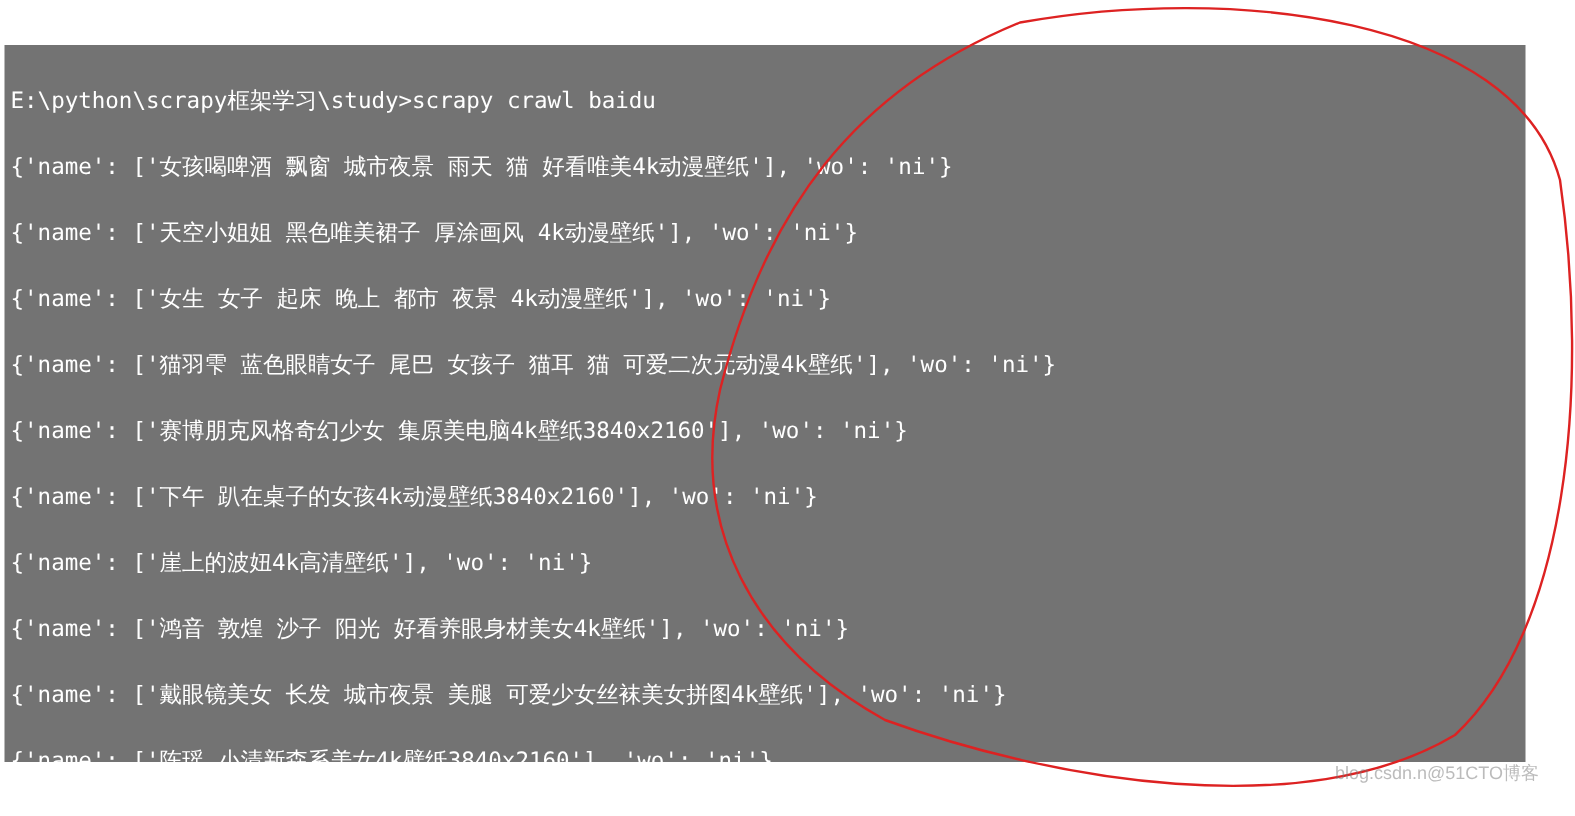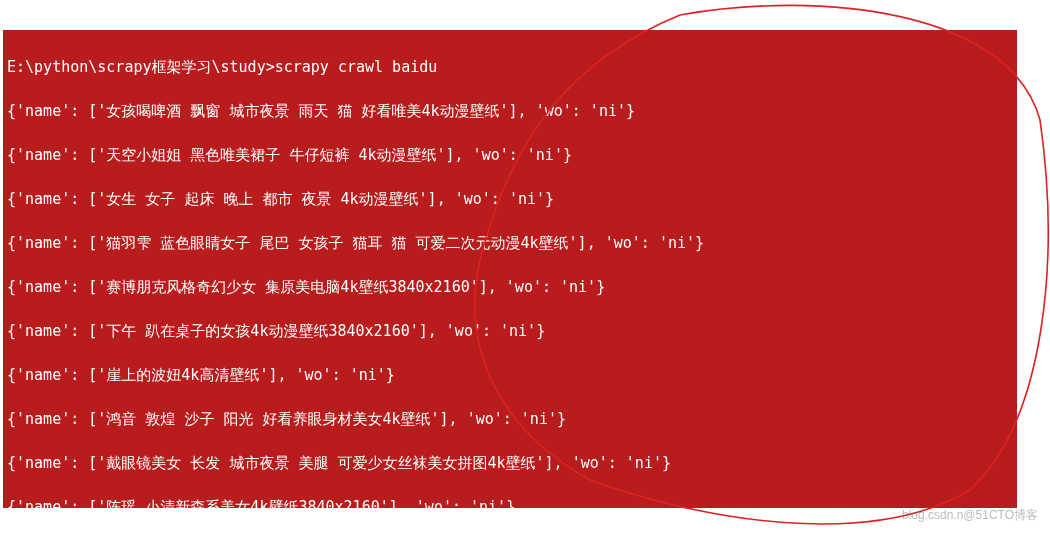--- a/index.html
+++ b/index.html
@@ -10,51 +10,51 @@
     height: 544px;
     position: relative;
     font-family: "NSimSun", "SimSun", "Consolas", monospace;
   }
   .terminal {
     position: absolute;
     left: 3px;
     top: 30px;
     width: 1014px;
     height: 478px;
-    background: #b91c1c;
+    background: #737373;
     color: #ffffff;
     padding: 4px 4px;
     box-sizing: border-box;
     font-size: 15px;
     line-height: 22px;
     white-space: pre;
     overflow: hidden;
   }
   .annotation {
     position: absolute;
     pointer-events: none;
   }
   .watermark {
     position: absolute;
-    right: 12px;
+    right: 24px;
     bottom: 20px;
     font-size: 12px;
     color: rgba(120,120,120,0.5);
     font-family: Arial, sans-serif;
   }
 </style>
 </head>
 <body>
 
 <div class="terminal">
 <span>E:\python\scrapy框架学习\study&gt;scrapy crawl baidu
 </span>
 <span>{'name': ['女孩喝啤酒 飘窗 城市夜景 雨天 猫 好看唯美4k动漫壁纸'], 'wo': 'ni'}
 </span>
-<span>{'name': ['天空小姐姐 黑色唯美裙子 牛仔短裤 4k动漫壁纸'], 'wo': 'ni'}
+<span>{'name': ['天空小姐姐 黑色唯美裙子 厚涂画风 4k动漫壁纸'], 'wo': 'ni'}
 </span>
 <span>{'name': ['女生 女子 起床 晚上 都市 夜景 4k动漫壁纸'], 'wo': 'ni'}
 </span>
 <span>{'name': ['猫羽雫 蓝色眼睛女子 尾巴 女孩子 猫耳 猫 可爱二次元动漫4k壁纸'], 'wo': 'ni'}
 </span>
 <span>{'name': ['赛博朋克风格奇幻少女 集原美电脑4k壁纸3840x2160'], 'wo': 'ni'}
 </span>
 <span>{'name': ['下午 趴在桌子的女孩4k动漫壁纸3840x2160'], 'wo': 'ni'}
 </span>
 <span>{'name': ['崖上的波妞4k高清壁纸'], 'wo': 'ni'}

